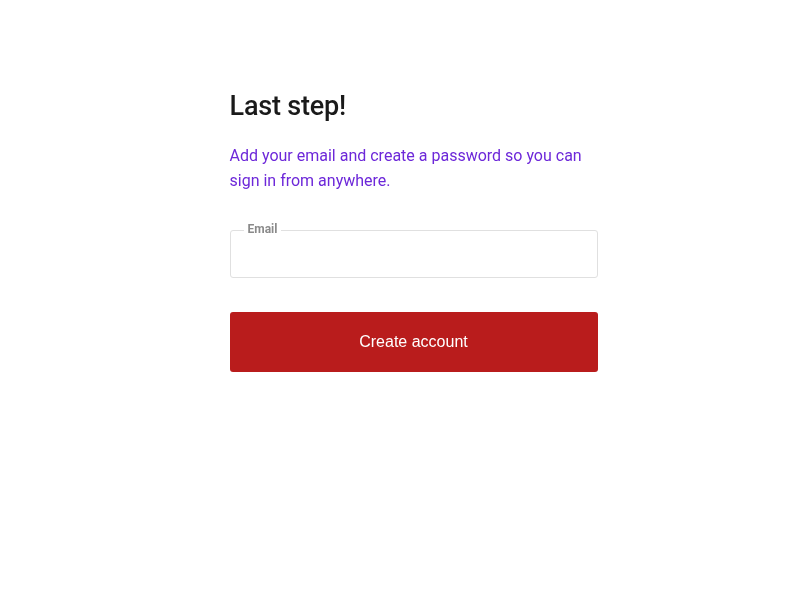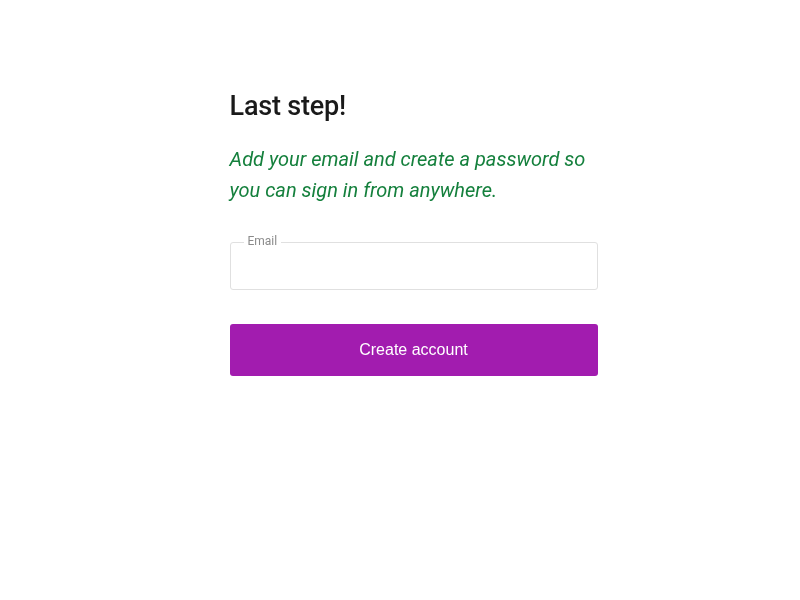--- a/index.html
+++ b/index.html
@@ -21,39 +21,38 @@
       margin-left: 27px;
     }
     .title {
       font-size: 27px;
       font-weight: 500;
       color: #1a1a1a;
       letter-spacing: -0.2px;
       margin-bottom: 22px;
     }
     .subtitle {
-      font-size: 20px;
-      color: #15803d;
+      font-size: 16px;
+      color: #6d28d9;
       line-height: 1.55;
       margin-bottom: 36px;
-      font-style: italic;
     }
     .field-group {
       position: relative;
       margin-bottom: 26px;
     }
     .field-label {
       position: absolute;
       top: -8px;
       left: 14px;
       background: #fff;
       padding: 0 4px;
       font-size: 12px;
       color: #8a8a8a;
-      font-weight: 400;
+      font-weight: 700;
     }
     .field-input {
       width: 100%;
       height: 48px;
       border: 1px solid #e0e0e0;
       border-radius: 3px;
       padding: 0 14px;
       font-size: 15px;
       color: #1a1a1a;
       outline: none;
@@ -74,22 +73,22 @@
       justify-content: center;
       cursor: pointer;
       color: #1a1a1a;
     }
     .eye-toggle svg {
       width: 18px;
       height: 18px;
     }
     .submit-btn {
       width: 100%;
-      height: 52px;
-      background: #a21caf;
+      height: 60px;
+      background: #b91c1c;
       color: #ffffff;
       border: none;
       border-radius: 3px;
       font-size: 16px;
       font-weight: 400;
       cursor: pointer;
       margin-top: 8px;
     }
   </style>
 </head>

